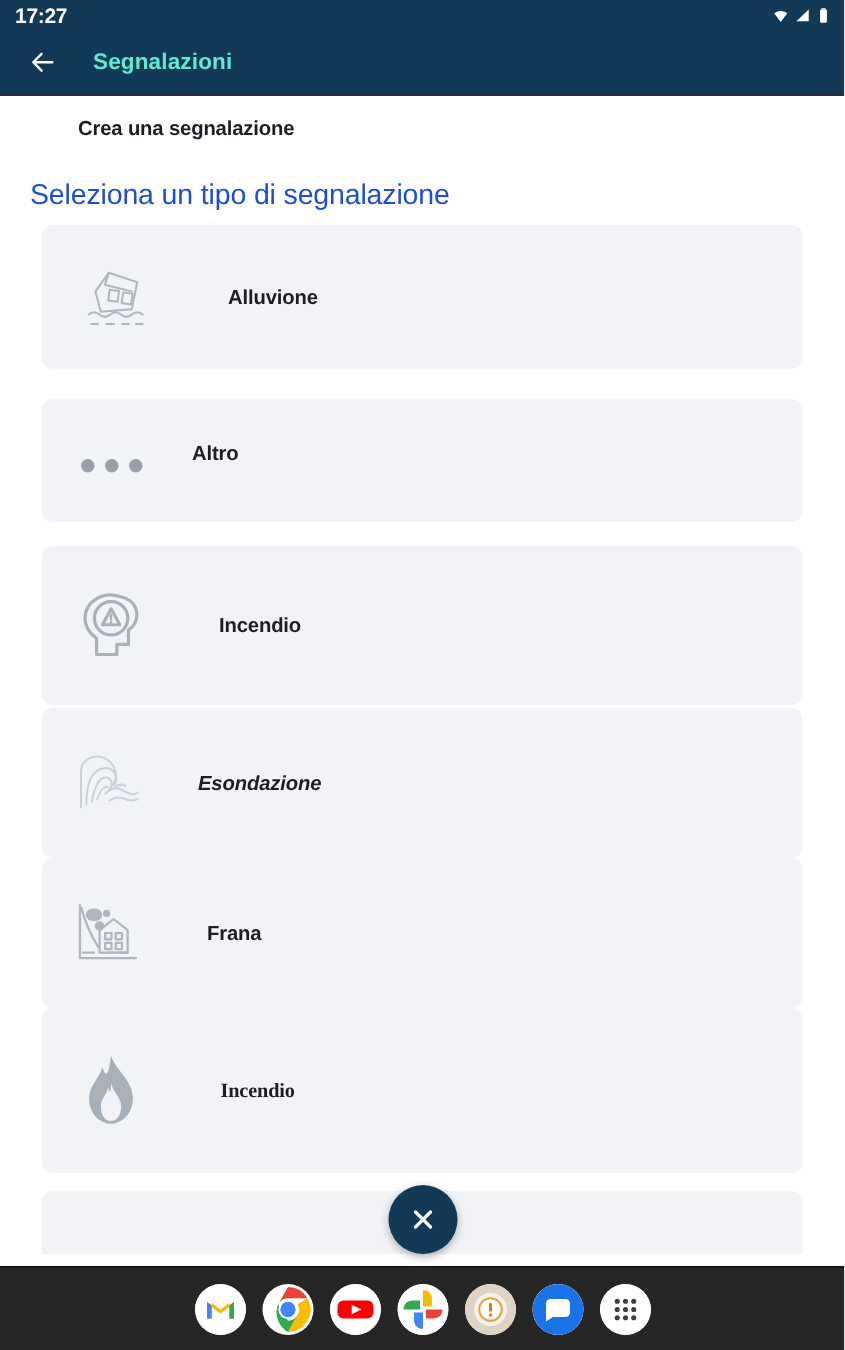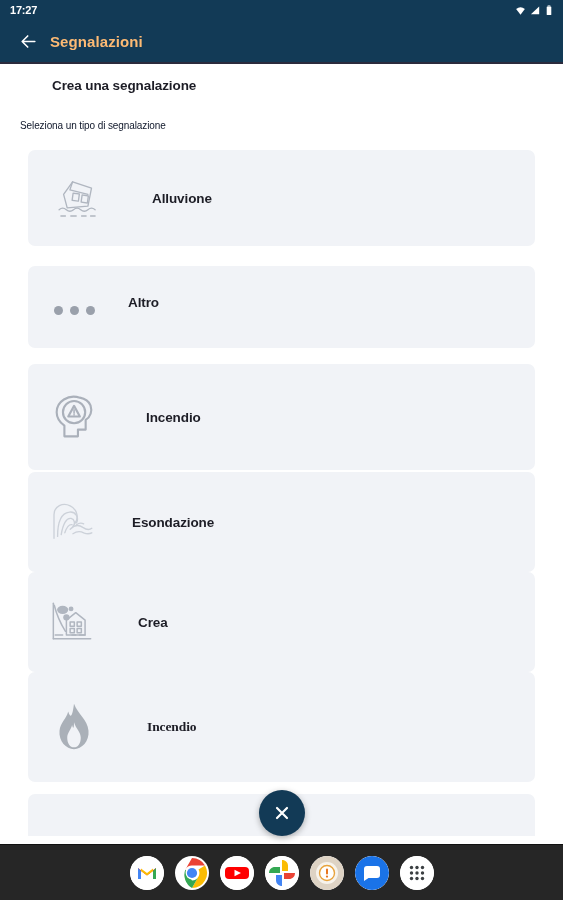--- a/index.html
+++ b/index.html
@@ -24,21 +24,21 @@
     top: 0; left: 0;
     width: 563px; height: 20px;
     background: #123a56;
     display: flex;
     align-items: center;
     justify-content: space-between;
     padding: 0 10px;
   }
   .statusbar .clock {
     color: #ffffff;
-    font-size: 11px;
+    font-size: 14px;
     font-weight: bold;
     letter-spacing: -0.2px;
   }
   .status-icons {
     display: flex;
     align-items: center;
     gap: 4px;
   }
 
   
@@ -52,24 +52,24 @@
     padding-left: 14px;
   }
   .back-btn {
     width: 28px; height: 28px;
     display: flex;
     align-items: center;
     justify-content: center;
     cursor: pointer;
   }
   .appbar-title {
-    color: #fdba74;
+    color: #5eead4;
     font-size: 15px;
     font-weight: bold;
-    margin-left: 8px;
+    margin-left: 20px;
     letter-spacing: 0.1px;
   }
   .appbar-underline {
     position: absolute;
     top: 62px; left: 0;
     width: 563px; height: 2px;
     background: #2b2b3d;
   }
 
   
@@ -86,22 +86,22 @@
     top: 14px; left: 12px;
     font-size: 13.5px;
     font-weight: bold;
     color: #1d1d26;
     letter-spacing: -0.1px;
     margin-left: 40px;
   }
   .page-subtitle {
     position: absolute;
     top: 56px; left: 20px;
-    font-size: 10px;
-    color: #0f172a;
+    font-size: 19px;
+    color: #1d4ed8;
     letter-spacing: -0.1px;
   }
 
   .card-list {
     position: absolute;
     top: 86px; left: 0;
     width: 563px;
     height: 686px;
   }
   .card {
@@ -274,21 +274,21 @@
               <path d="M10 48 L10 22 C10 12 20 8 28 12 C36 16 38 26 33 32"></path>
               <path d="M14 46 C14 30 18 20 27 19 C34 18 38 25 35 31"></path>
               <path d="M18 44 C20 32 24 25 29 26 C33 27 34 32 31 35"></path>
               <path d="M22 42 C24 36 27 32 30 33"></path>
               <path d="M28 38 q7 -7 14 -2 q6 4 10 1"></path>
               <path d="M31 43 q6 -4 12 -1 q5 2 9 0"></path>
               <path d="M35 33 q4 -3 8 -1"></path>
             </g>
           </svg>
         </span>
-        <span class="card-label" style="left:104px;">Esondazione</span>
+        <span class="card-label" style="left:104px;font-style:italic;">Esondazione</span>
       </div>
 
       <div class="card" style="top:422px; height:100px;">
         <span class="card-icon" style="left:12px;">
           <svg width="56" height="56" viewBox="0 0 60 60">
             <g stroke="#b0b6c0" stroke-width="1.6" fill="none" stroke-linecap="round" stroke-linejoin="round">
               <path d="M10 10 L10 48"></path>
               <path d="M10 48 L50 48"></path>
               <path d="M11 12 C14 24 18 32 23 40"></path>
               <ellipse cx="20" cy="17" rx="6" ry="4.5" fill="#b0b6c0" stroke="none"></ellipse>
@@ -296,21 +296,21 @@
               <circle cx="24" cy="25" r="3.4" fill="#b0b6c0" stroke="none"></circle>
               <path d="M24 44 L24 28 L34 20 L44 28 L44 44 Z"></path>
               <rect x="28" y="30" width="4.5" height="4.5"></rect>
               <rect x="35.5" y="30" width="4.5" height="4.5"></rect>
               <rect x="28" y="37" width="4.5" height="4.5"></rect>
               <rect x="35.5" y="37" width="4.5" height="4.5"></rect>
               <path d="M12 44 h8 M30 44 h4 M38 44 h6"></path>
             </g>
           </svg>
         </span>
-        <span class="card-label" style="left:110px;">Crea</span>
+        <span class="card-label" style="left:110px;">Frana</span>
       </div>
 
       <div class="card" style="top:522px; height:110px;">
         <span class="card-icon" style="left:14px;">
           <svg width="58" height="58" viewBox="0 0 60 60">
             <path d="M30 6 C34 17 44 22 45 34 C46 45 38 53 30 53 C22 53 14 45 15 34
                      C16 25 22 22 24 14 C26 20 28 22 30 6 Z" fill="#aab0b8"></path>
             <path d="M30 25 C32 32 37 35 37 41 C37 47 34 51 30 51 C26 51 23 47 23 41
                      C23 36 27 33 28 28 C29 32 30 32 30 25 Z" fill="#f1f3f7"></path>
           </svg>

